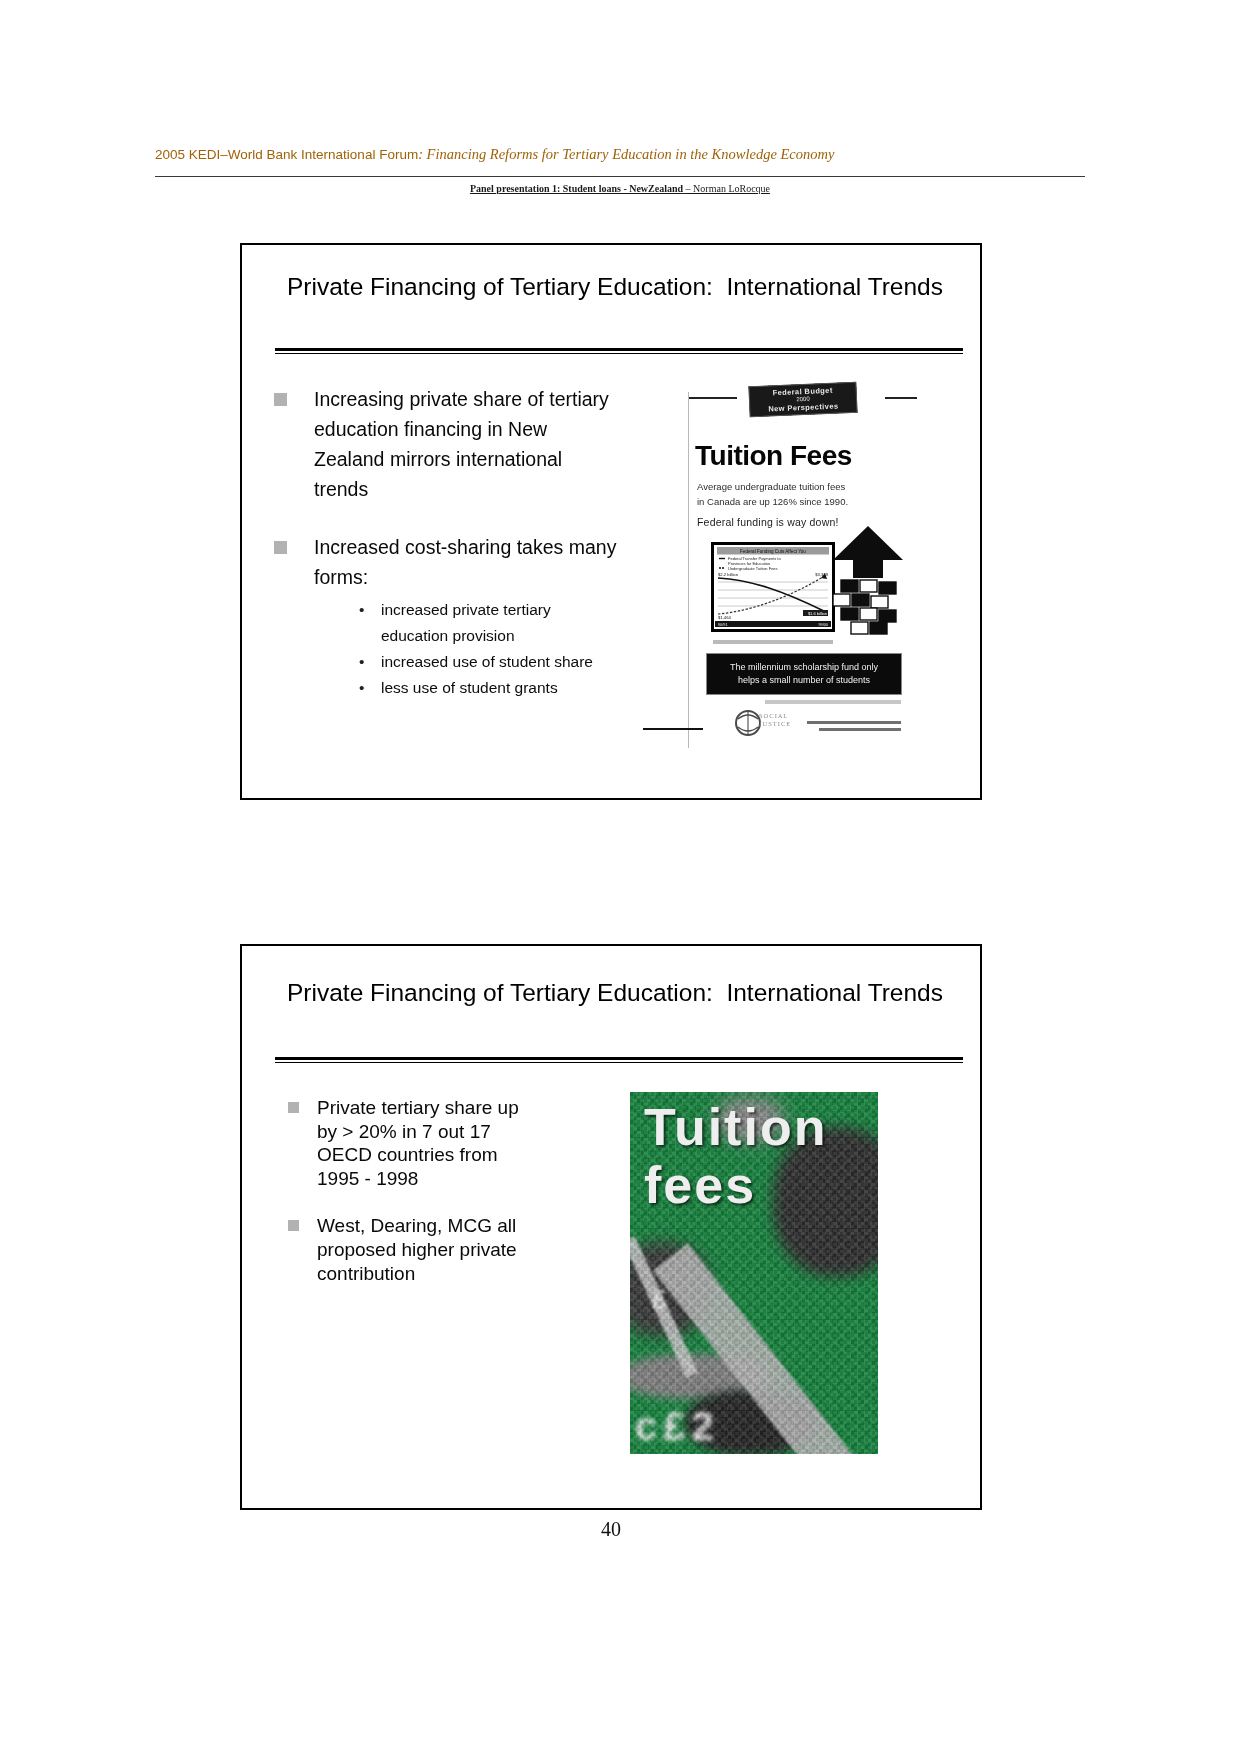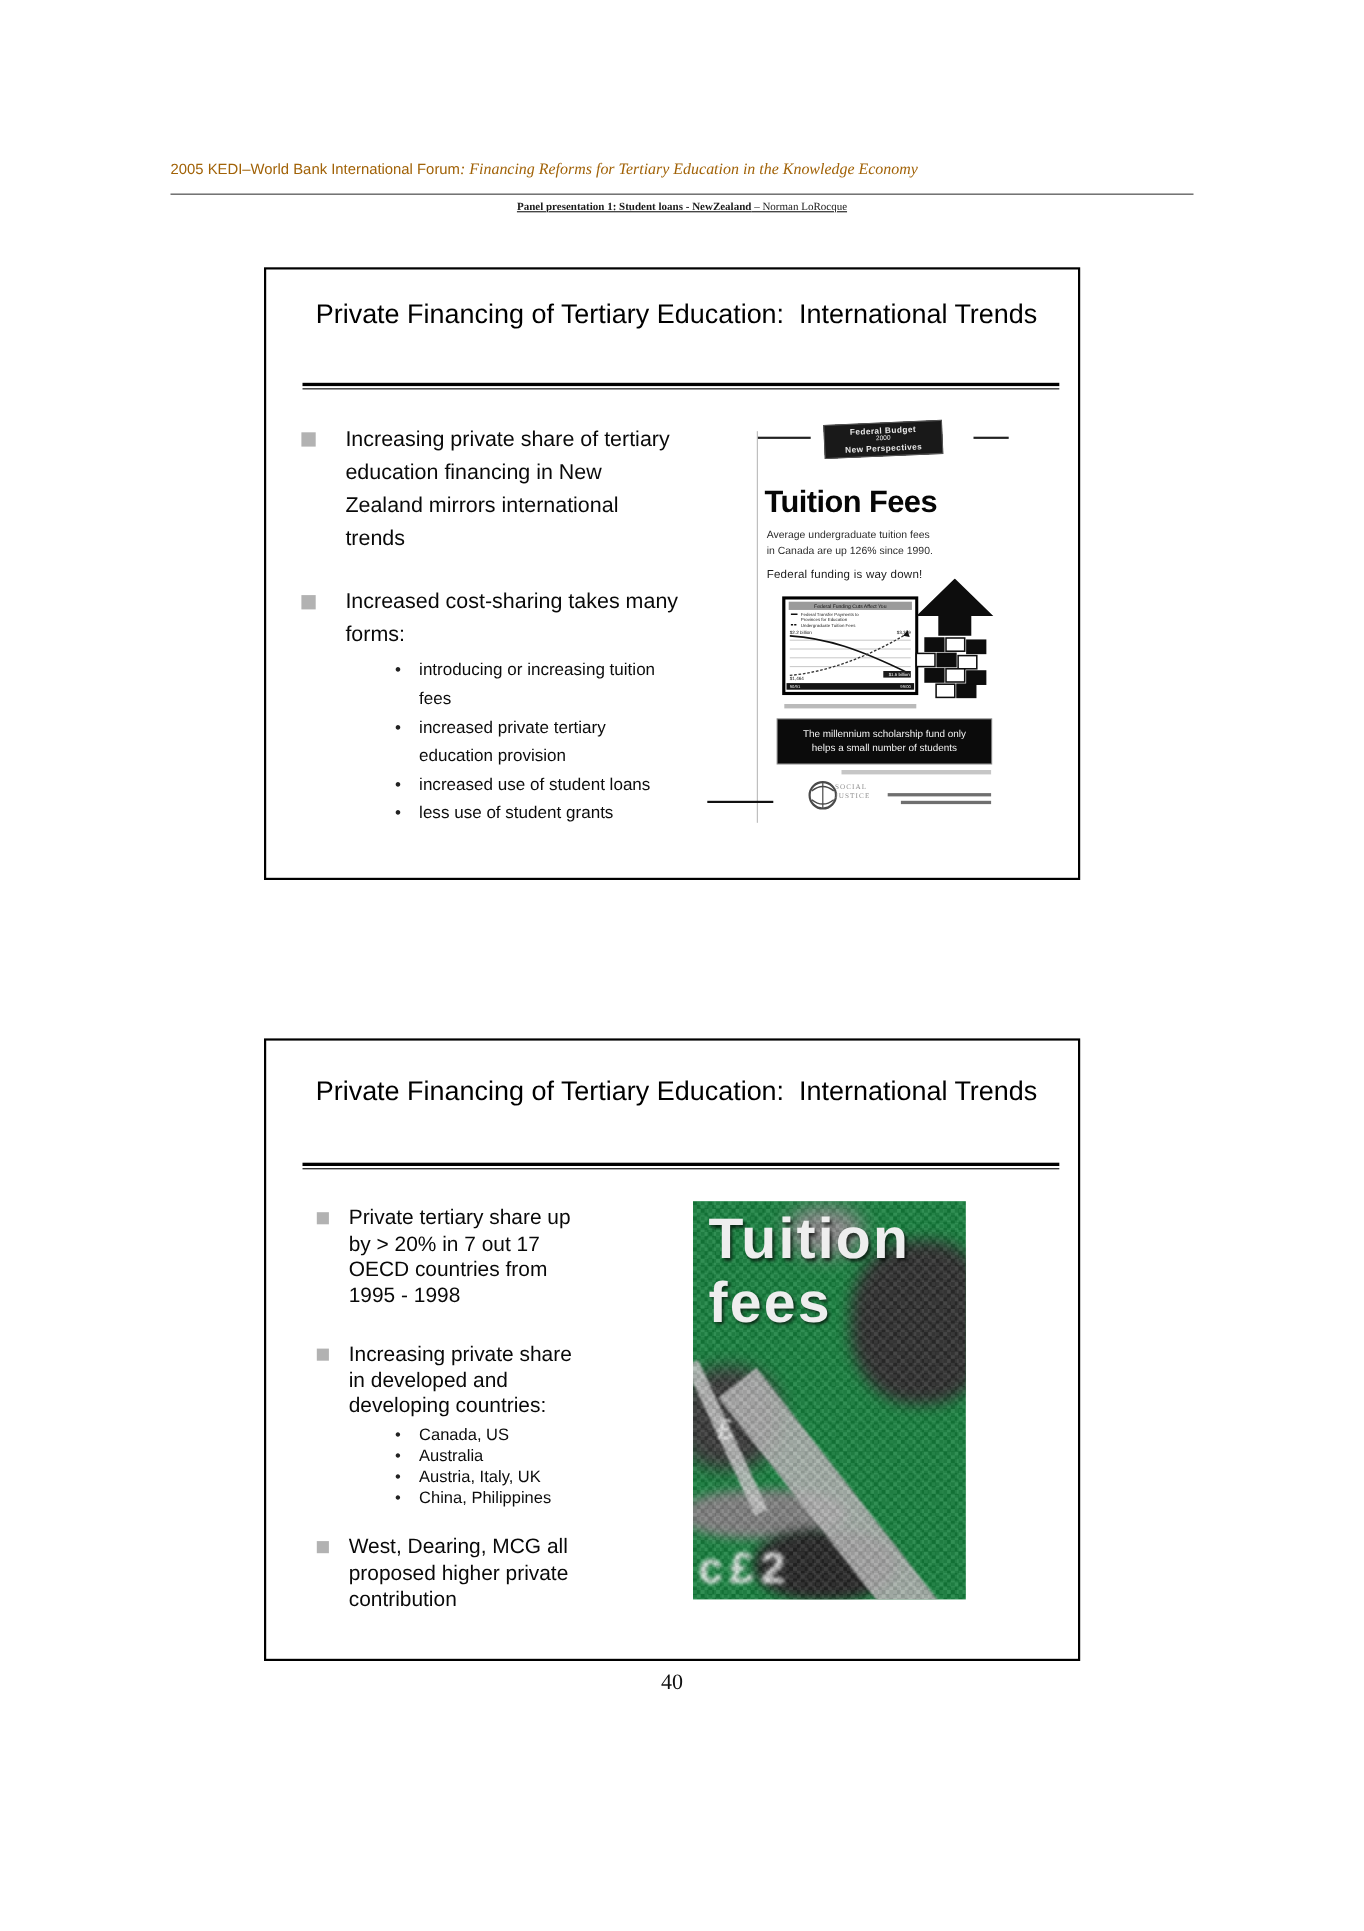--- a/index.html
+++ b/index.html
@@ -129,23 +129,22 @@
 
     <div class="bullets">
       <div class="bullet">
         <span class="sq"></span>
         <div class="btext">Increasing private share of tertiary education financing in New Zealand mirrors international trends</div>
       </div>
       <div class="bullet b2">
         <span class="sq"></span>
         <div class="btext">Increased cost-sharing takes many forms:</div>
         <ul class="subs">
-          <li>introducing or increasing tuition fees</li>
           <li>increased private tertiary education provision</li>
-          <li>increased use of student loans</li>
+          <li>increased use of student share</li>
           <li>less use of student grants</li>
         </ul>
       </div>
     </div>
 
     <div class="flyer">
       <div class="el fl-dash-l"></div>
       <div class="el fl-dash-r"></div>
       <div class="el fl-banner">
         <div class="l1">Federal Budget</div>
@@ -226,30 +225,20 @@
 
   <div class="slide" id="slide2">
     <div class="slide-title">Private Financing of Tertiary Education:  International Trends</div>
     <div class="dbl-rule"></div>
 
     <div class="bullets">
       <div class="bullet">
         <span class="sq"></span>
         <div class="btext">Private tertiary share up by &gt; 20% in 7 out 17 OECD countries from 1995 - 1998</div>
       </div>
-      <div class="bullet b2">
-        <span class="sq"></span>
-        <div class="btext">Increasing private share in developed and developing countries:</div>
-        <ul class="subs">
-          <li>Canada, US</li>
-          <li>Australia</li>
-          <li>Austria, Italy, UK</li>
-          <li>China, Philippines</li>
-        </ul>
-      </div>
       <div class="bullet b3">
         <span class="sq"></span>
         <div class="btext">West, Dearing, MCG all proposed higher private contribution</div>
       </div>
     </div>
 
     <div class="photo">
       <div class="blob ph-dark-tr"></div>
       <div class="blob ph-dark-ml"></div>
       <div class="blob ph-lite-tm"></div>

